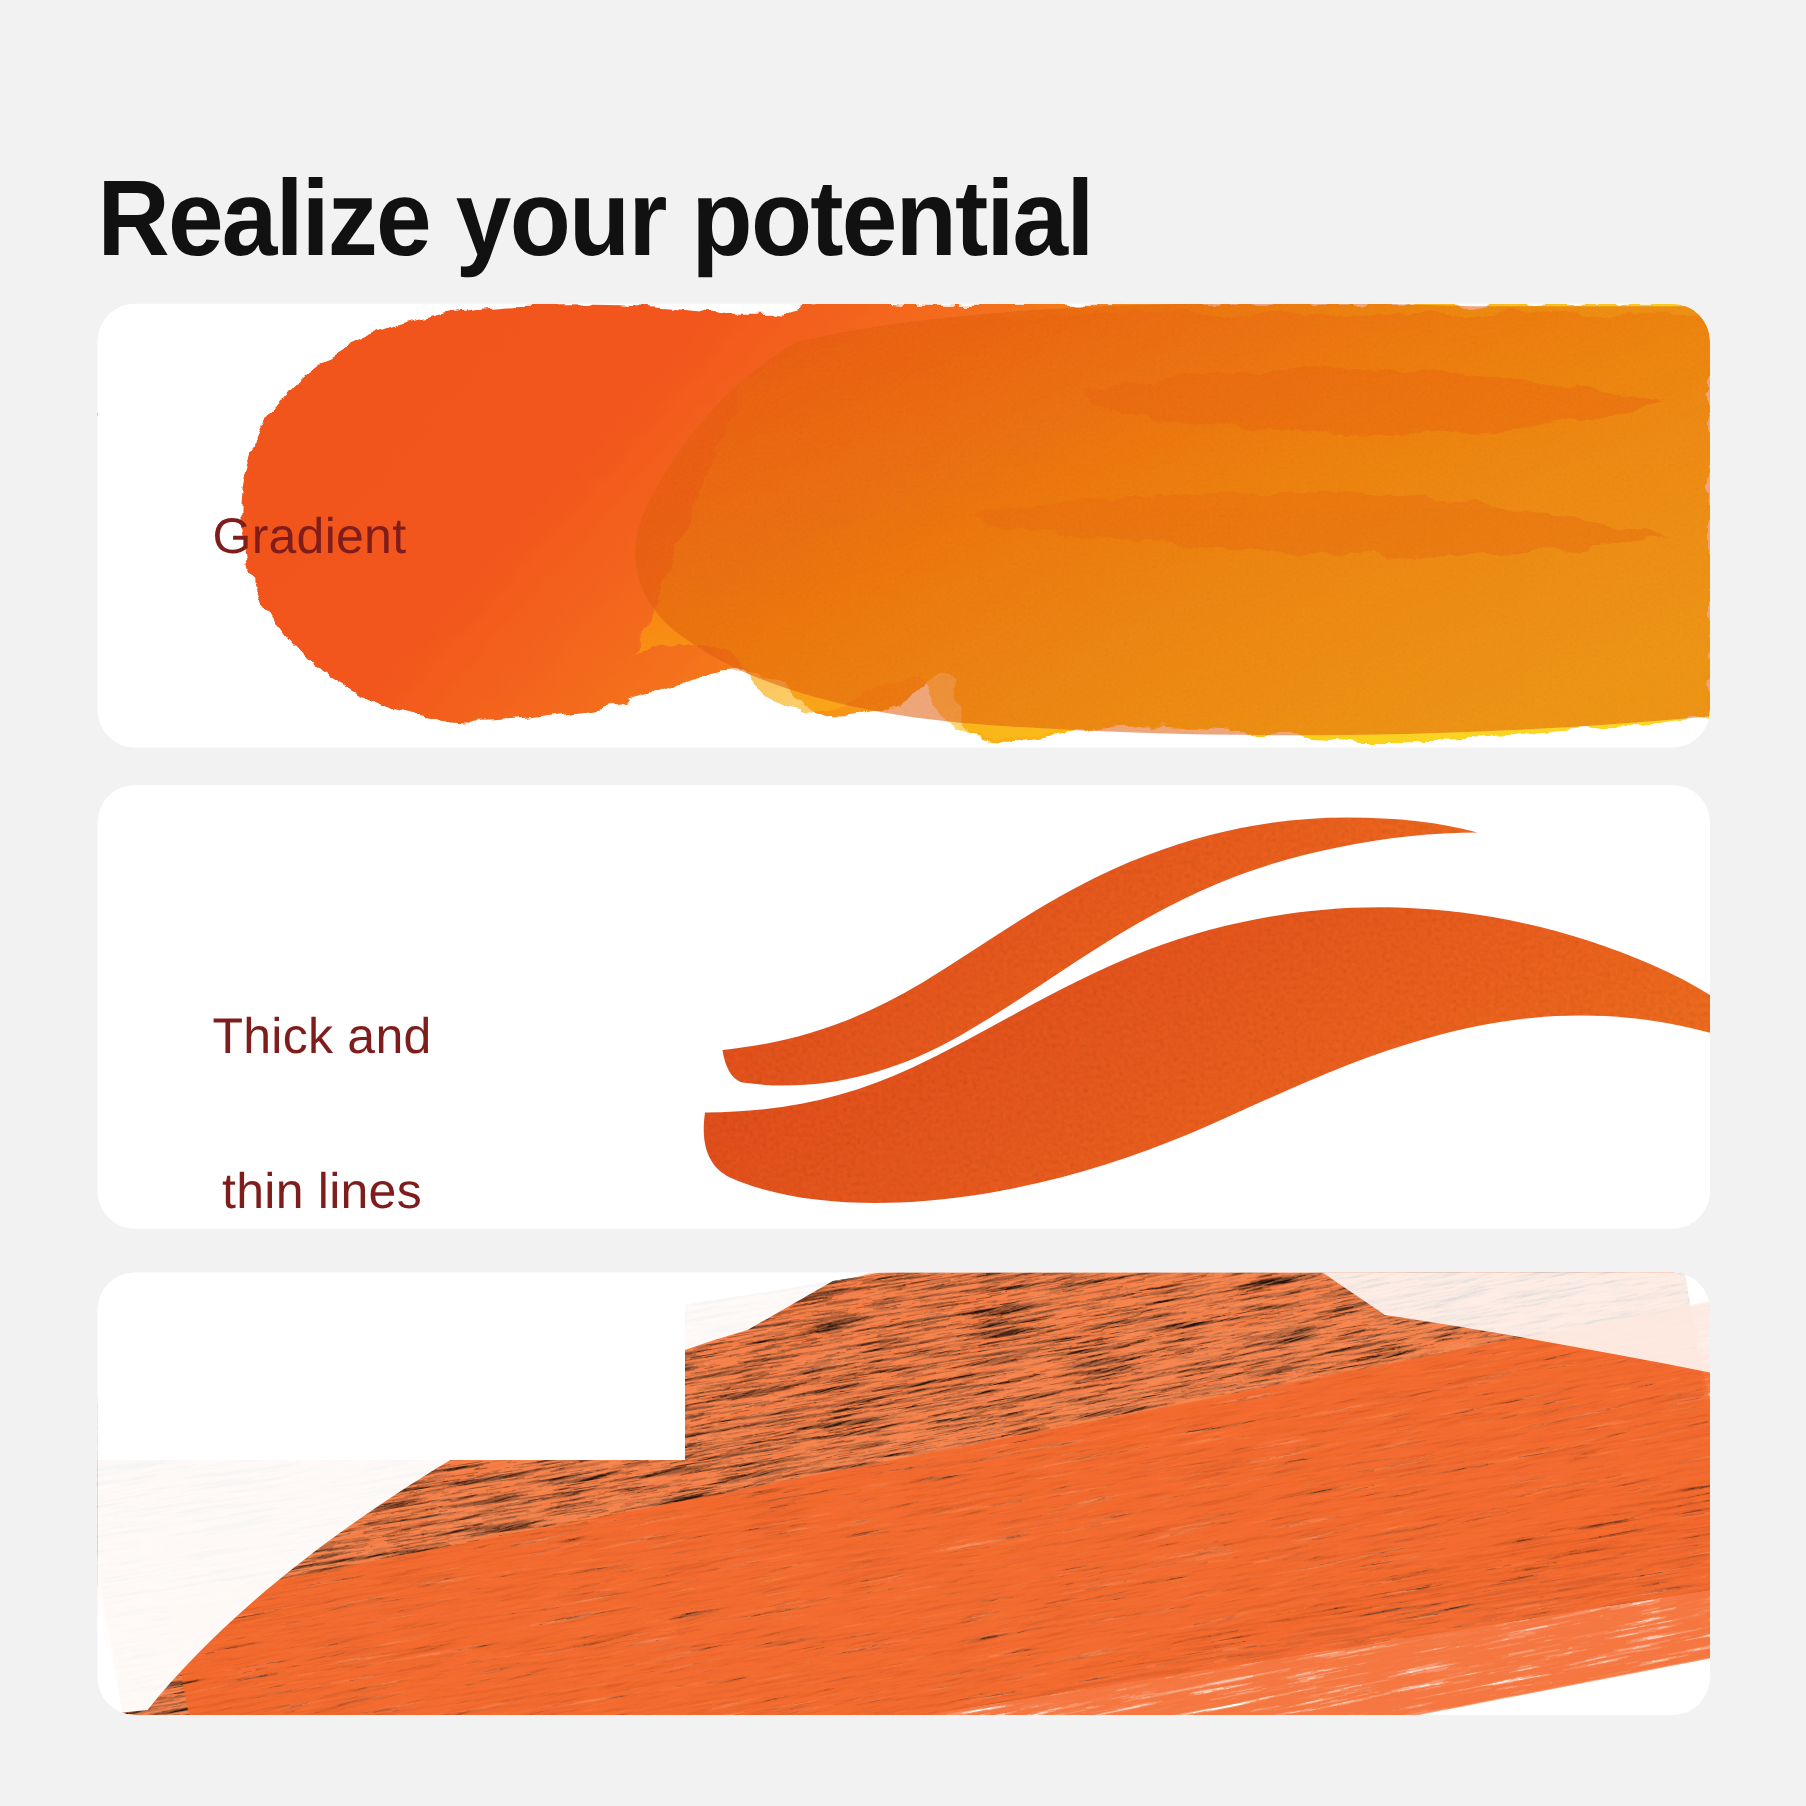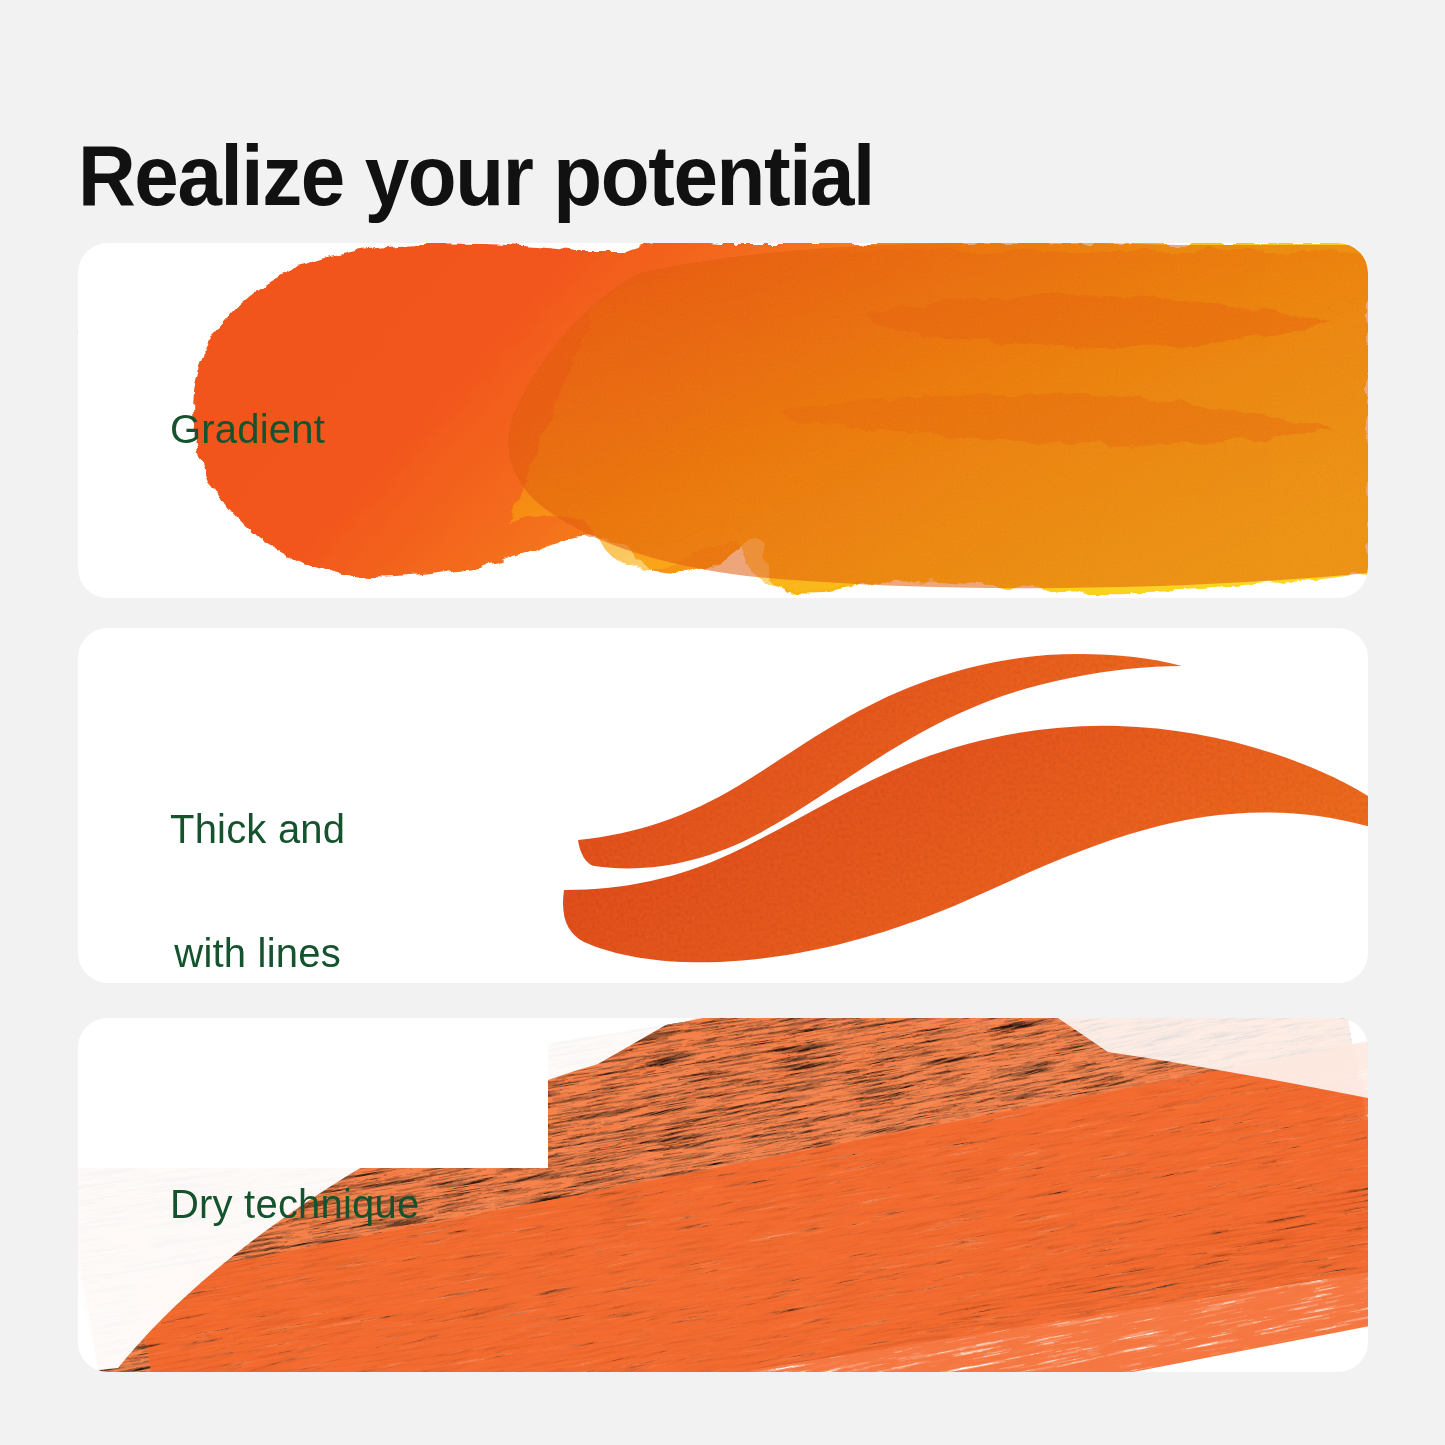--- a/index.html
+++ b/index.html
@@ -54,21 +54,21 @@
   }
   #card-gradient { top: 243px; }
   #card-lines    { top: 628px; }
   #card-dry      { top: 1018px; height: 354px; }
 
   .card-label {
     position: absolute;
     left: 92px;
     font-size: 40px;
     font-weight: normal;
-    color: #14532d;
+    color: #7f1d1d;
     letter-spacing: 0.2px;
     line-height: 1.55;
     z-index: 5;
     white-space: pre-line;
   }
   #label-gradient { top: 155px; }
   #label-lines    { top: 108px; text-align: center; }
   #label-dry      { top: 155px; }
 
   
@@ -265,21 +265,21 @@
             C 1000 220 940 250 876 278
             C 804 308 726 330 642 334
             C 590 336 542 330 506 314
             C 490 306 482 290 486 262 Z"></path>
         </g>
       </svg>
     </div>
 
     <div class="card-label" id="label-lines">
       <span>Thick and</span><br>
-      <span>with lines</span>
+      <span>thin lines</span>
     </div>
   </div>
 
   <div class="card" id="card-dry">
 
     <div class="art">
       <svg viewBox="0 0 1290 354" preserveAspectRatio="none" xmlns="http://www.w3.org/2000/svg">
         <defs>
 
           <filter id="dryBrush" x="-5%" y="-5%" width="110%" height="110%">
@@ -364,16 +364,15 @@
             <rect x="60" y="150" width="1300" height="280" fill="#f4692e" filter="url(#dryBrush)"></rect>
           </g>
 
           <rect x="0" y="0" width="470" height="150" fill="#ffffff"></rect>
           <path fill="#ffffff" d="M 0 0 L 600 0 L 520 46 C 430 72 340 112 250 170 C 160 228 90 288 40 350 L 0 354 Z" opacity="0.96"></path>
           <path fill="#ffffff" d="M 980 0 L 1290 0 L 1290 80 C 1200 62 1110 46 1030 34 Z" opacity="0.85"></path>
         </g>
       </svg>
     </div>
 
-    <div class="card-label" id="label-dry">Dry technique</div>
   </div>
 
 </div>
 
 </body></html>

